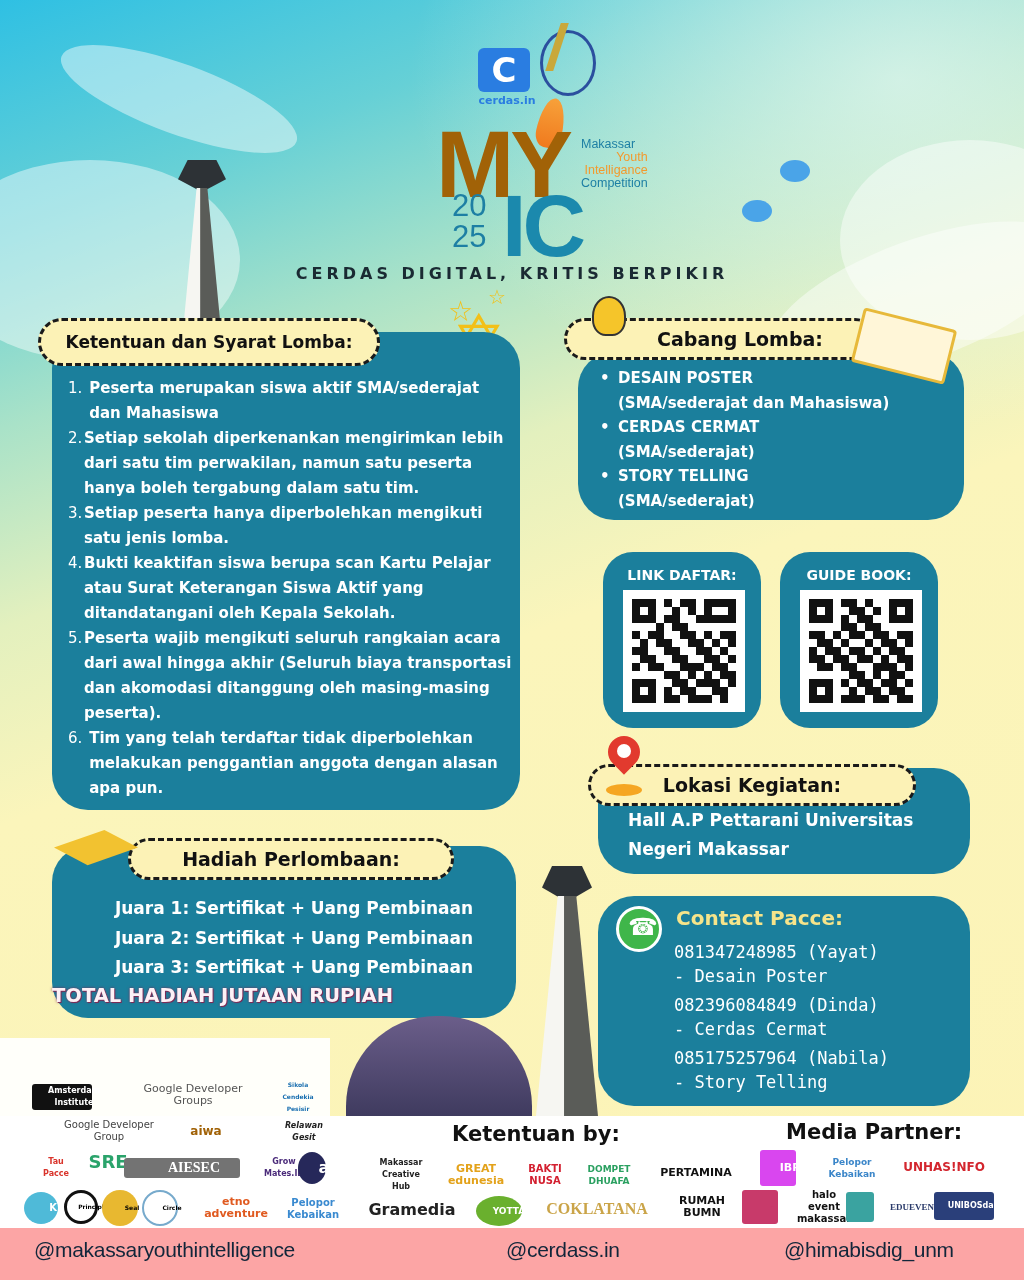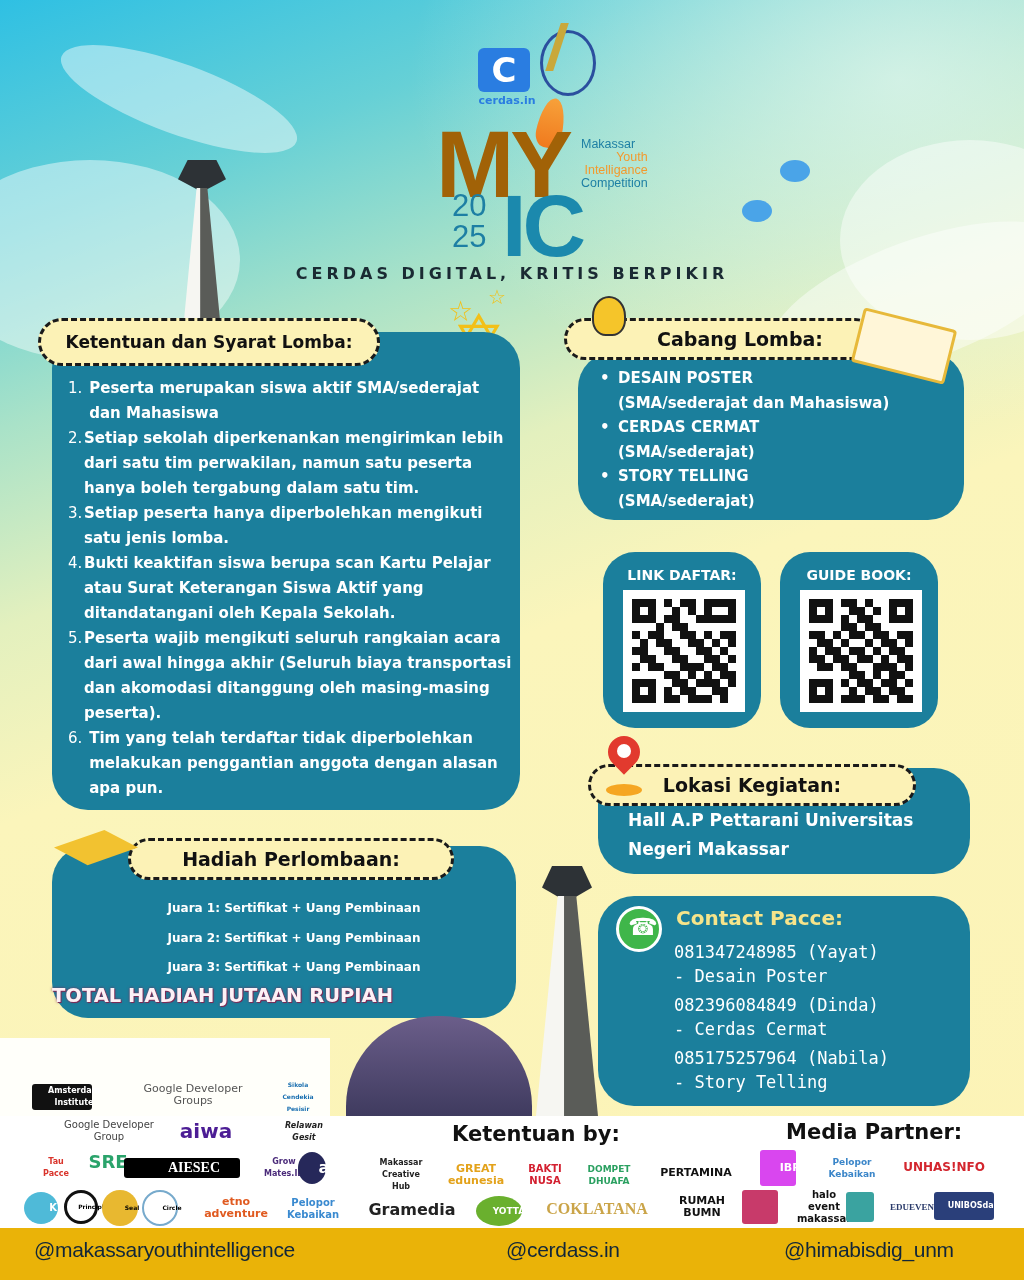--- a/index.html
+++ b/index.html
@@ -61,50 +61,50 @@
   #branch-title { left: 564px; top: 318px; width: 312px; height: 42px; font-size: 19px; }
   #branch-list { position: absolute; left: 40px; top: 14px; list-style: none; font-size: 15px; font-weight: bold; line-height: 24.5px; }
   #branch-list li .b { display: inline-block; width: 18px; margin-left: -18px; }
 
   .qr-card { position: absolute; top: 552px; width: 158px; height: 176px; border-radius: 30px; }
   .qr-card .lbl { text-align: center; font-weight: bold; font-size: 14px; margin-top: 15px; }
   .qr-card .qr { position: absolute; left: 20px; top: 38px; width: 122px; height: 122px; background: #fff; padding: 9px; }
   .qr .grid { width: 104px; height: 104px; display: grid; grid-template-columns: repeat(13,1fr); grid-template-rows: repeat(13,1fr); }
   .qr .grid span { background: #111; }
   .qr .grid span.w { background: #fff; }
-  #qr-link { left: 603px; border-radius: 32px; }
+  #qr-link { left: 603px; }
   #qr-guide { left: 780px; }
 
   #loc-panel { left: 598px; top: 768px; width: 372px; height: 106px; }
   #loc-title { left: 588px; top: 764px; width: 328px; height: 42px; font-size: 19px; }
   #loc-text { position: absolute; left: 30px; top: 38px; font-size: 17px; font-weight: bold; line-height: 29px; }
   #pin { left: 606px; top: 736px; width: 36px; height: 62px; }
 
   #prize-panel { left: 52px; top: 846px; width: 464px; height: 172px; }
   #prize-title { left: 128px; top: 838px; width: 326px; height: 42px; font-size: 19px; }
-  #prize-list { position: absolute; left: 0; top: 48px; width: 100%; text-align: center; font-size: 12px; font-weight: bold; line-height: 29.5px; padding-left: 20px; }
+  #prize-list { position: absolute; left: 0; top: 48px; width: 100%; text-align: center; font-size: 17px; font-weight: bold; line-height: 29.5px; padding-left: 20px; }
   #prize-total { position: absolute; left: 0; top: 138px; width: 100%; text-align: left; font-size: 19.5px; font-weight: 900; color: #fdf1f6; text-shadow: 0 0 3px #7b2b56, 1px 1px 0 #7b2b56; }
 
   #contact-panel { left: 598px; top: 896px; width: 372px; height: 210px; }
   #contact-title { position: absolute; left: 78px; top: 10px; font-size: 20px; font-weight: bold; color: #f6e48a; }
   #contact-list { position: absolute; left: 76px; top: 44px; font-size: 17px; line-height: 24px; font-family: "DejaVu Sans Mono", monospace; }
   #contact-list .item { margin-bottom: 5px; }
   #wa-icon { left: 616px; top: 906px; width: 46px; height: 46px; border-radius: 50%; background: #3fb64a; border: 3px solid #fff; }
   #wa-icon::after { content: "\260E"; position: absolute; left: 9px; top: 4px; color: #fff; font-size: 24px; }
 
   
   #community { left: 0; top: 1038px; width: 330px; height: 80px; background: rgba(255,255,255,0.92); }
   #partners-strip { left: 0; top: 1116px; width: 1024px; height: 112px; background: #fff; }
   .sec-title { position: absolute; font-weight: bold; color: #111; }
   .logo-chip {
     position: absolute; font-size: 10px; font-weight: bold; line-height: 12px;
     display: flex; align-items: center; justify-content: center; text-align: center; border-radius: 3px; padding-left: 24px;
   }
 
-  #footer { left: 0; top: 1228px; width: 1024px; height: 52px; background: #eab308; }
+  #footer { left: 0; top: 1228px; width: 1024px; height: 52px; background: #fca5a5; }
   .handle { position: absolute; top: 10px; font-size: 21px; color: #11263a; font-family: "Liberation Sans", sans-serif; letter-spacing: -0.3px; }
 </style>
 </head>
 <body>
 
 <div class="cloud" style="left:54px;top:64px;width:250px;height:70px;transform:rotate(20deg);"></div>
 <div class="cloud" style="left:-60px;top:160px;width:300px;height:200px;"></div>
 <div class="cloud" style="left:840px;top:140px;width:260px;height:200px;"></div>
 <div class="cloud" style="left:760px;top:240px;width:320px;height:120px;transform:rotate(-20deg);"></div>
 
@@ -586,25 +586,25 @@
 
 <div id="community" class="abs">
   <div class="logo-chip" style="left:32px;top:46px;width:60px;height:26px;background:#111;color:#fff;font-size:8px;">Amsterdam Institute</div>
   <div class="logo-chip" style="left:100px;top:46px;width:162px;height:22px;color:#555;font-weight:normal;font-size:11px;">Google Developer Groups</div>
   <div class="logo-chip" style="left:262px;top:42px;width:48px;height:34px;color:#1a6fb0;font-size:6px;">Sikola Cendekia Pesisir</div>
 </div>
 
 <div id="partners-strip" class="abs">
 
   <div class="logo-chip" style="left:30px;top:6px;width:134px;height:18px;color:#444;font-weight:normal;">Google Developer Group</div>
-  <div class="logo-chip" style="left:168px;top:4px;width:52px;height:22px;color:#4c1d95;font-size:20px;">aiwa</div>
+  <div class="logo-chip" style="left:168px;top:4px;width:52px;height:22px;color:#a16207;font-size:12px;">aiwa</div>
   <div class="logo-chip" style="left:254px;top:4px;width:76px;height:24px;color:#222;font-size:8px;font-style:italic;">Relawan Gesit</div>
   <div class="logo-chip" style="left:20px;top:34px;width:48px;height:36px;color:#d9342b;font-size:8px;">Tau Pacce</div>
   <div class="logo-chip" style="left:70px;top:34px;width:52px;height:24px;color:#2aa36b;font-size:18px;">SRE</div>
-  <div class="logo-chip" style="left:124px;top:42px;width:116px;height:20px;background:#000000;color:#fff;font-size:14px;font-family:'Liberation Serif',serif;">AIESEC</div>
+  <div class="logo-chip" style="left:124px;top:42px;width:116px;height:20px;background:#737373;color:#fff;font-size:14px;font-family:'Liberation Serif',serif;">AIESEC</div>
   <div class="logo-chip" style="left:248px;top:38px;width:48px;height:28px;color:#4a2a7a;font-size:8px;">Grow Mates.ID</div>
   <div class="logo-chip" style="left:298px;top:36px;width:28px;height:32px;color:#fff;background:#26285a;font-size:16px;border-radius:50%;">a</div>
   <div class="logo-chip" style="left:24px;top:76px;width:34px;height:32px;background:#4fbad8;color:#fff;border-radius:50%;">K</div>
   <div class="logo-chip" style="left:64px;top:74px;width:34px;height:34px;border:3px solid #111;border-radius:50%;font-size:6px;">Principle</div>
   <div class="logo-chip" style="left:102px;top:74px;width:36px;height:36px;background:#e8b830;border-radius:50%;font-size:6px;">Seal</div>
   <div class="logo-chip" style="left:142px;top:74px;width:36px;height:36px;border:2px solid #7ac;border-radius:50%;font-size:6px;">Circle</div>
   <div class="logo-chip" style="left:182px;top:80px;width:84px;height:24px;color:#e05a20;font-size:11px;">etno adventure</div>
   <div class="logo-chip" style="left:268px;top:80px;width:66px;height:26px;color:#3a8ad0;font-size:10px;">Pelopor Kebaikan</div>
 
   <div class="sec-title" style="left:452px;top:6px;font-size:21px;">Ketentuan by:</div>

